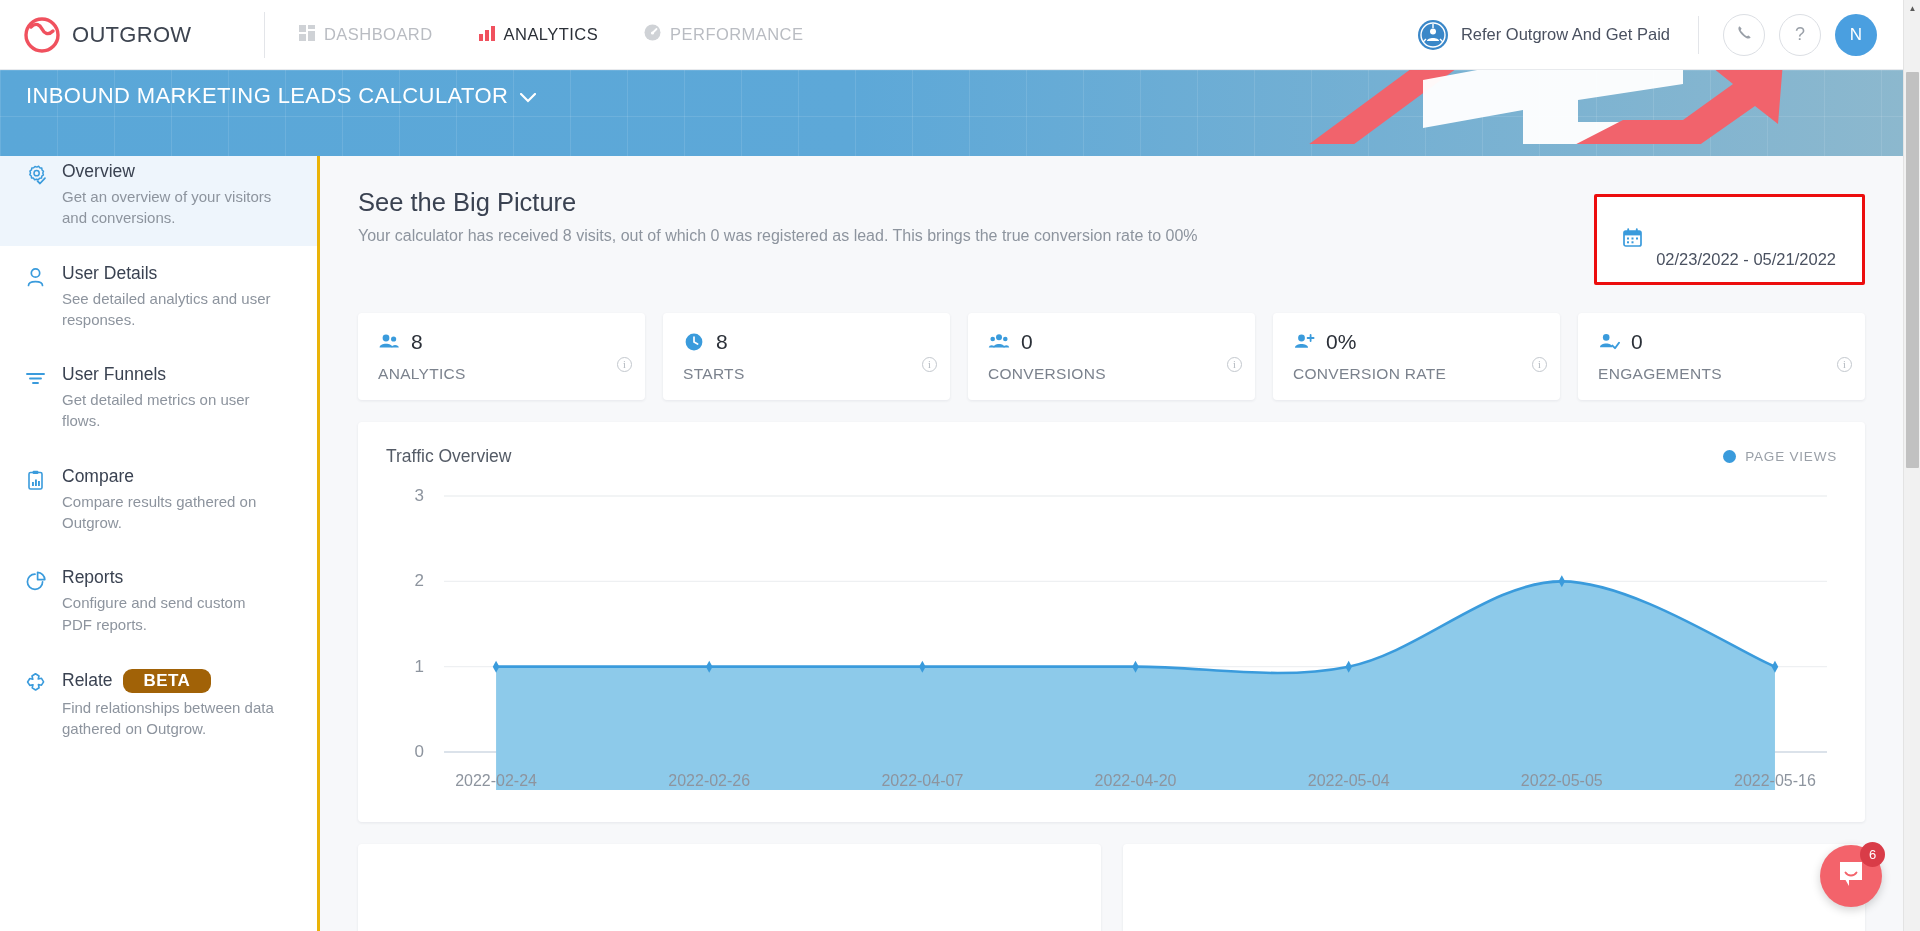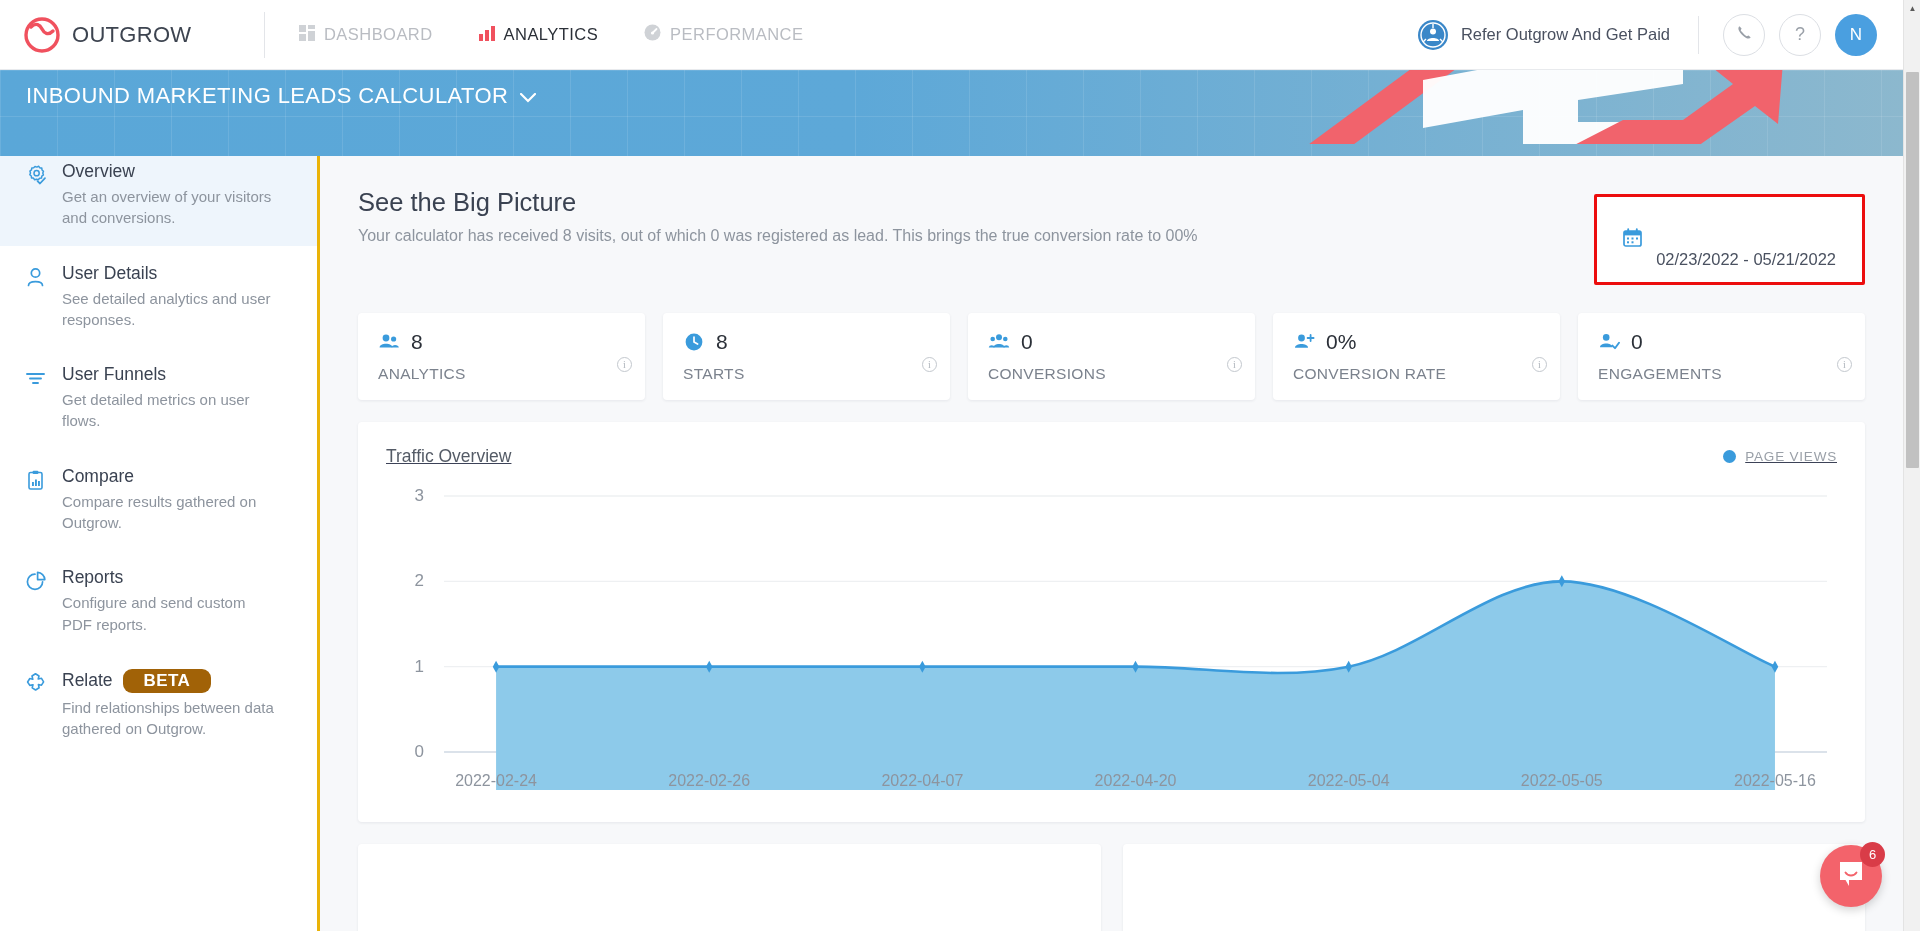--- a/index.html
+++ b/index.html
@@ -123,21 +123,21 @@
     width: 15px; height: 15px; border-radius: 50%;
     border: 1px solid #c3c8ce; color: #aeb4bb;
     font-size: 10px; display: flex; align-items: center; justify-content: center;
     cursor: pointer; font-family: "Liberation Serif", serif;
   }
 
   
   .chart-card {
     margin: 22px 38px 0 38px; background: #fff; border-radius: 4px;
     box-shadow: 0 1px 3px rgba(30,40,60,0.08);
-    padding: 24px 28px 34px 28px; height: 400px; position: relative; text-decoration: underline;
+    padding: 24px 28px 34px 28px; height: 400px; position: relative;
   }
   .chart-head { display: flex; align-items: center; }
   .chart-title { font-size: 17.5px; color: #545b66; }
   .chart-legend { margin-left: auto; display: flex; align-items: center; gap: 9px; cursor: pointer; }
   .legend-dot { width: 13px; height: 13px; border-radius: 50%; background: #3a9bdc; }
   .legend-lbl { font-size: 13.5px; color: #9aa0a8; letter-spacing: 0.8px; }
   .chart-plot { position: absolute; left: 28px; right: 28px; top: 62px; height: 320px; }
 
   .bottom-cards { display: flex; gap: 22px; margin: 22px 38px 0 38px; }
   .bottom-card {

